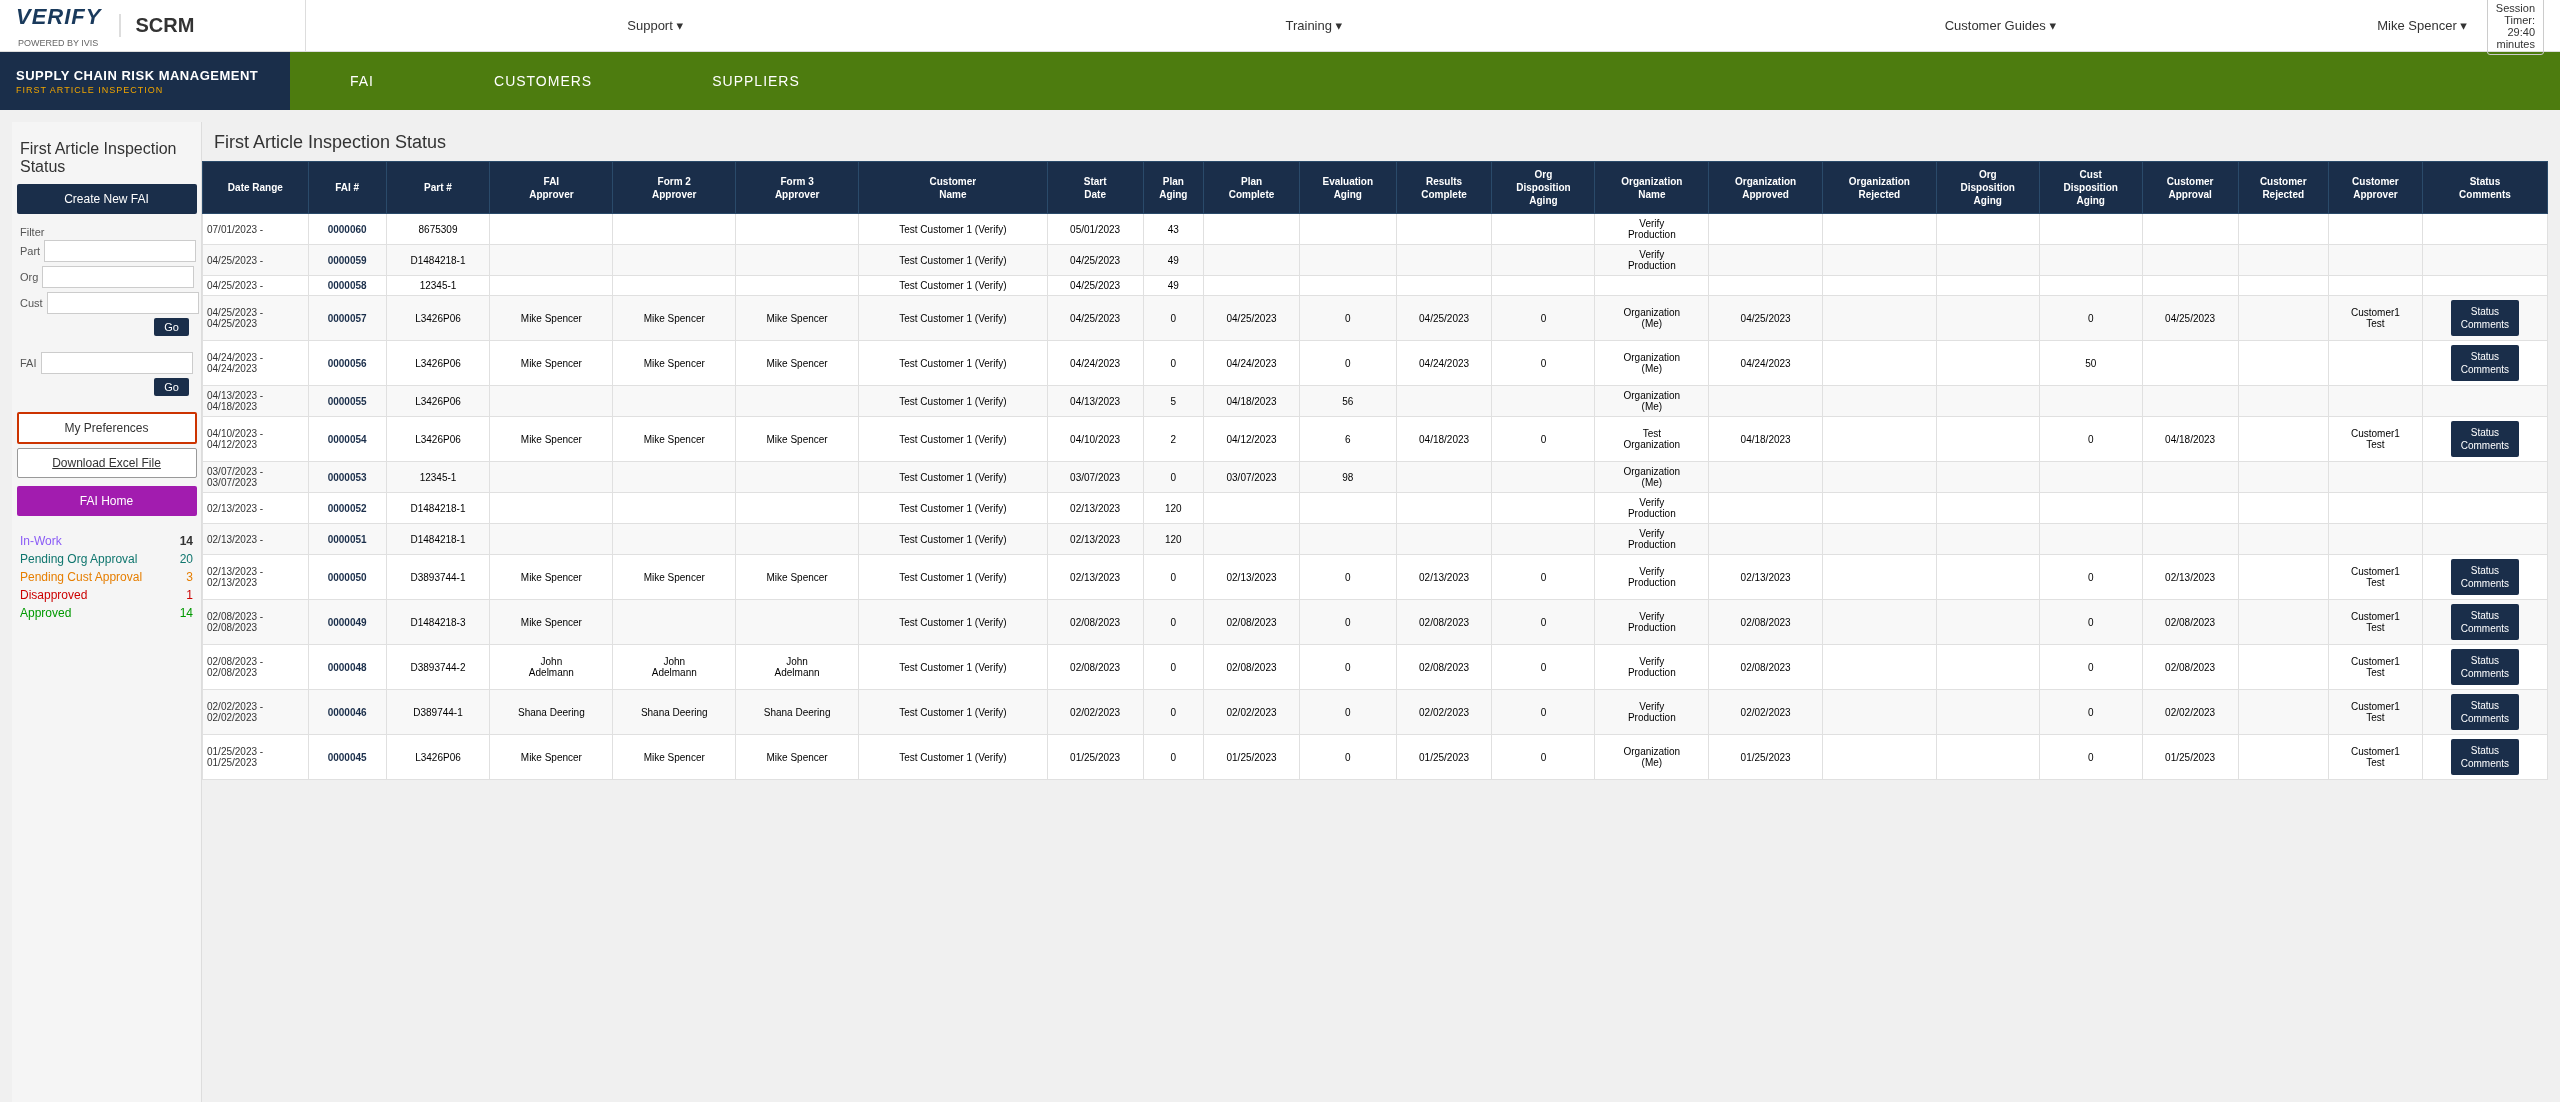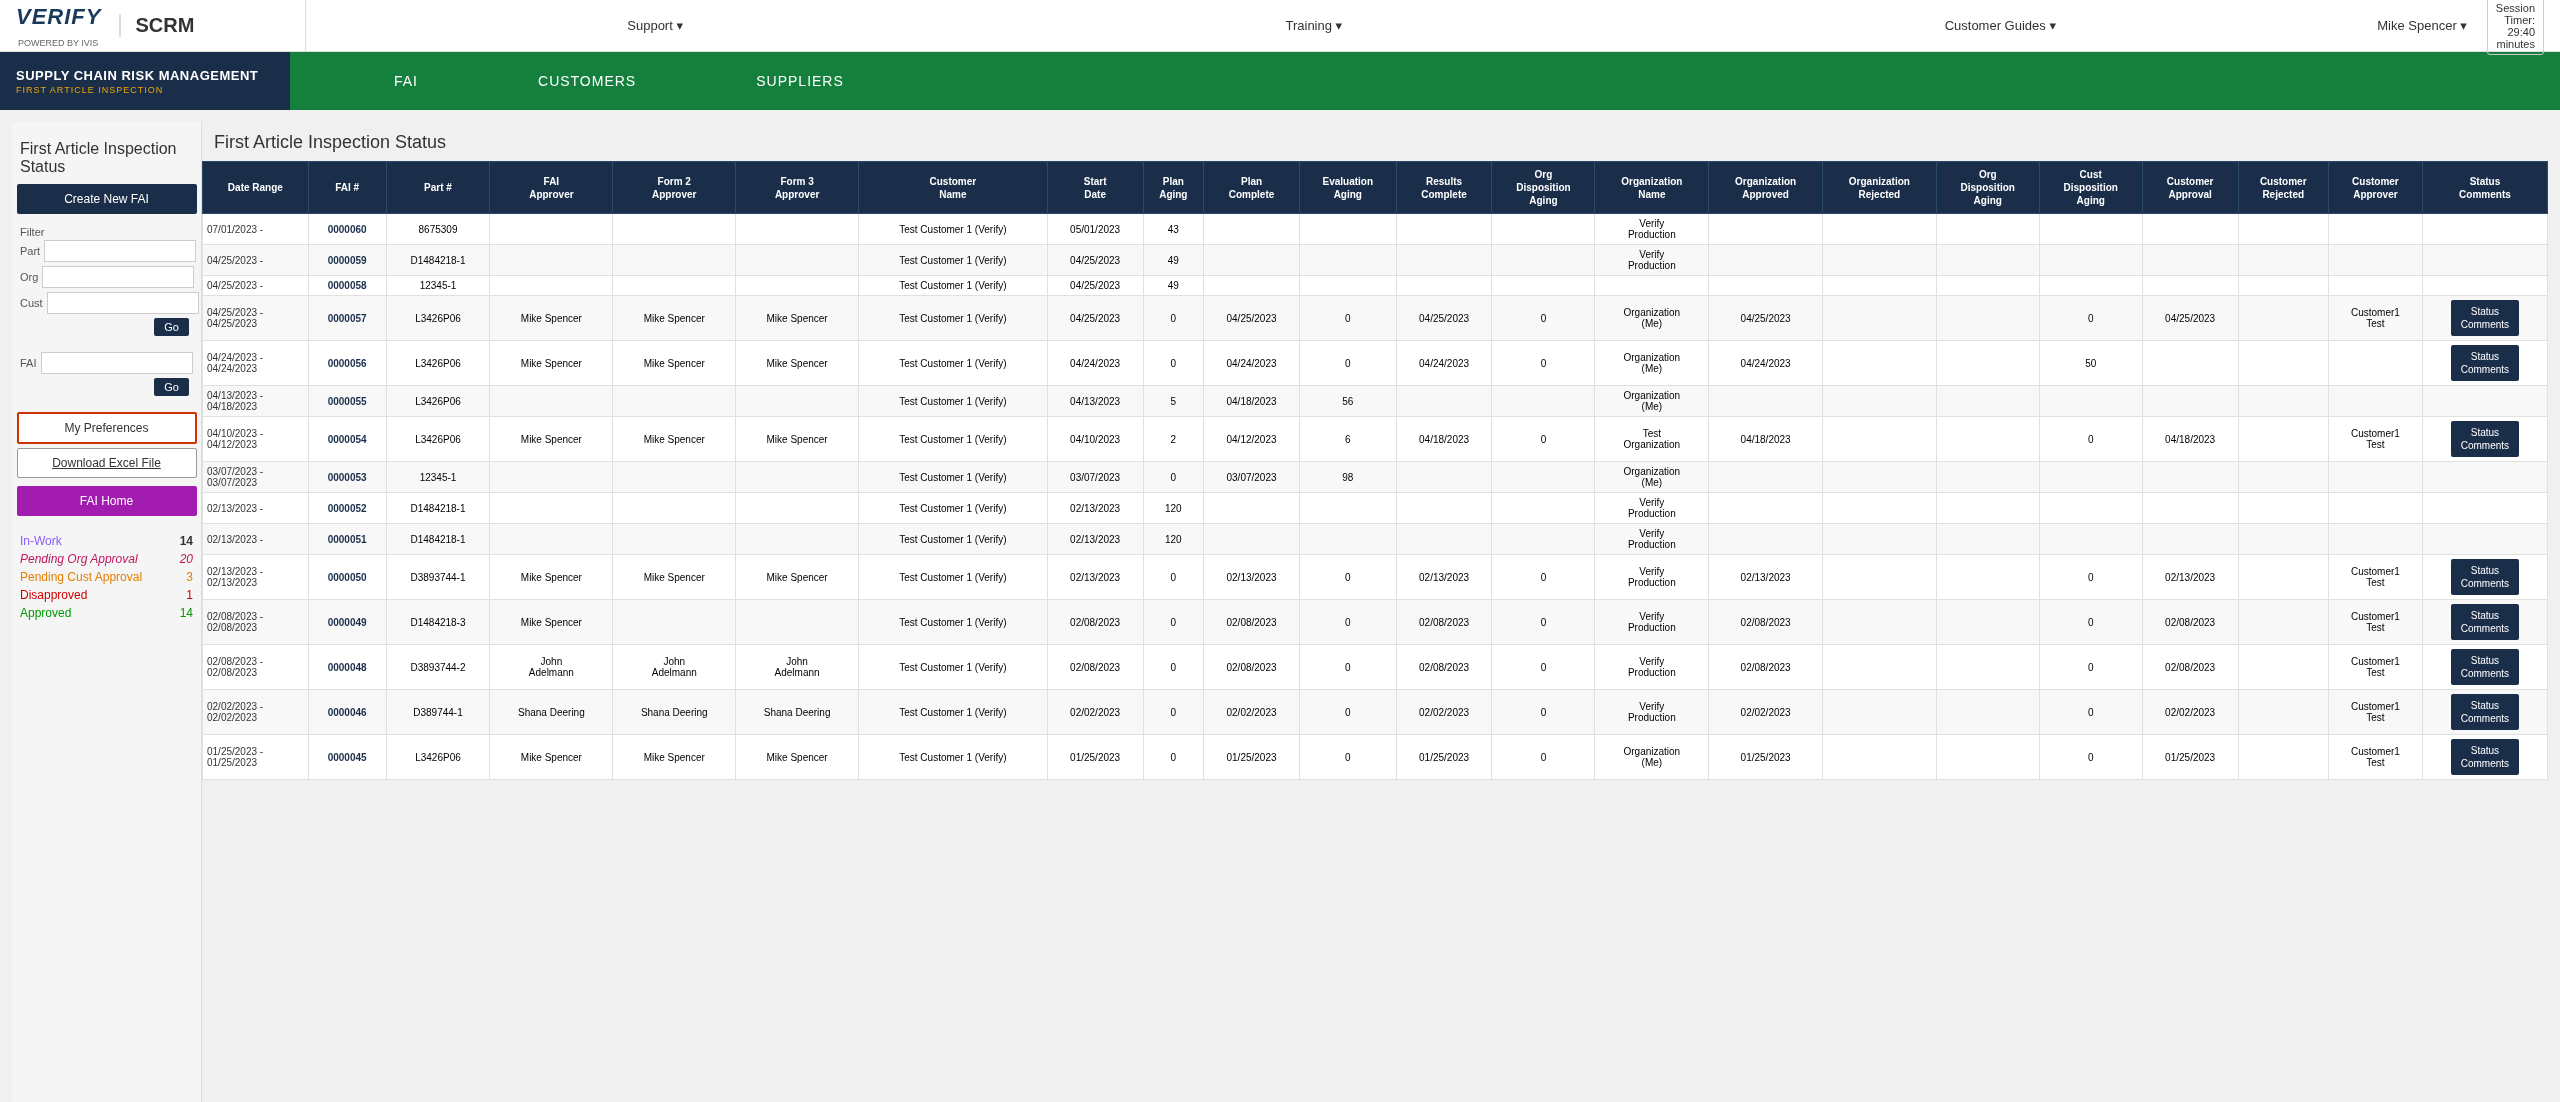--- a/index.html
+++ b/index.html
@@ -75,25 +75,24 @@
       font-size: 11px;
       color: #333;
       text-align: right;
       border: 1px solid #ccc;
       padding: 4px 8px;
       border-radius: 3px;
     }
 
     
     .secondary-nav {
-      background: #15803d;
+      background: #4d7c0f;
       display: flex;
       align-items: stretch;
       height: 58px;
-      gap: 44px;
     }
     .brand-block {
       width: 290px;
       background: #1a2e4a;
       display: flex;
       flex-direction: column;
       justify-content: center;
       padding: 0 16px;
     }
     .brand-title {
@@ -246,21 +245,21 @@
     }
     .status-row {
       display: flex;
       align-items: center;
       justify-content: space-between;
       padding: 2px 0;
       font-size: 12px;
     }
     .status-label { color: #8b5cf6; }
     .status-count { color: #333; font-weight: bold; }
-    .status-pending-org { color: #be185d; font-style: italic; }
+    .status-pending-org { color: #0f766e; }
     .status-pending-cust { color: #e67e00; }
     .status-disapproved { color: #cc0000; }
     .status-approved { color: #009900; }
 
     
     .table-area {
       flex: 1;
       overflow-x: auto;
       padding: 0;
     }

